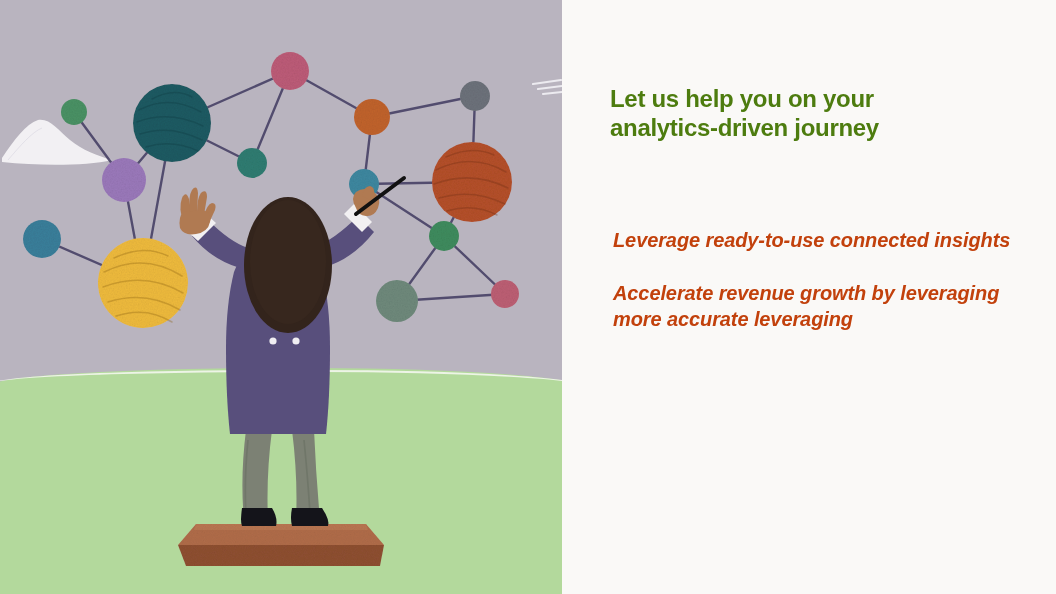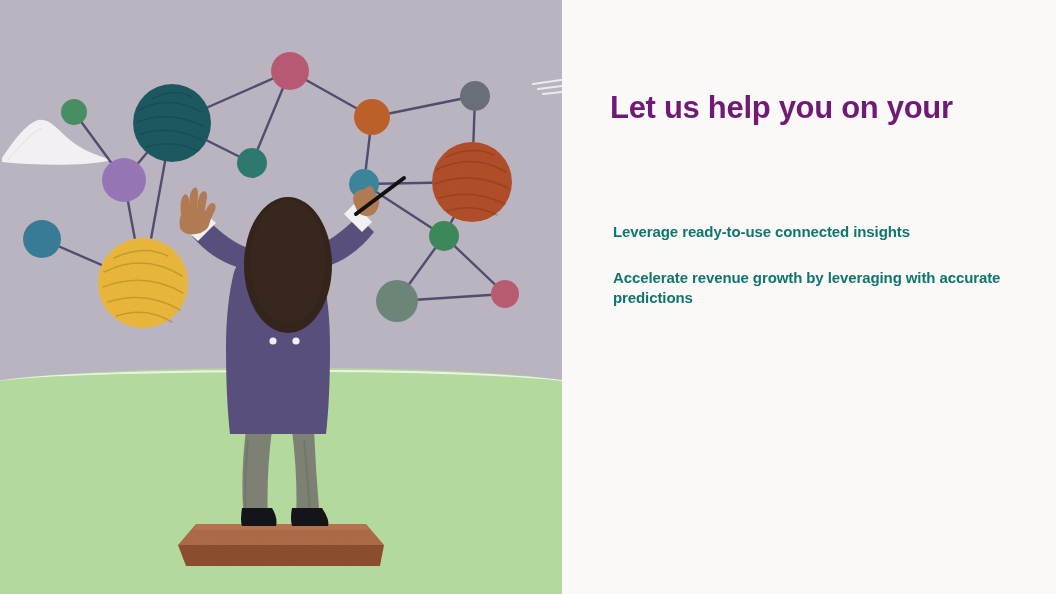--- a/index.html
+++ b/index.html
@@ -68,39 +68,40 @@
     top: 0;
     width: 494px;
     height: 594px;
     background: #faf9f7;
   }
   #title {
     position: absolute;
     left: 48px;
     top: 68px;
     width: 434px;
-    color: #701a75;
-    font-size: 31px;
+    color: #4d7c0f;
+    font-size: 24px;
     font-weight: bold;
     line-height: 1.22;
     letter-spacing: -0.3px;
   }
   #bullets {
     position: absolute;
     left: 51px;
     top: 207px;
     width: 410px;
   }
   .bullet {
-    color: #0f766e;
-    font-size: 15px;
+    color: #c2410c;
+    font-size: 20px;
     font-weight: bold;
     line-height: 1.33;
     letter-spacing: -0.1px;
     margin-bottom: 26px;
+    font-style: italic;
   }
   .bullet:last-child { margin-bottom: 0; }
 </style>
 </head>
 <body>
 
 <div id="slide">
 
   <div id="illustration">
 
@@ -252,20 +253,21 @@
         <circle cx="273" cy="341" r="3.6" fill="#f0eef2"></circle>
         <circle cx="296" cy="341" r="3.6" fill="#f0eef2"></circle>
       </g>
     </svg>
   </div>
 
   <div id="textpanel">
 
     <h1 id="title">
       <span>Let us help you on your</span><br>
+      <span>analytics-driven journey</span>
     </h1>
 
     <div id="bullets">
       <p class="bullet">Leverage ready-to-use connected insights</p>
-      <p class="bullet">Accelerate revenue growth by leveraging with accurate predictions</p>
+      <p class="bullet">Accelerate revenue growth by leveraging more accurate leveraging</p>
     </div>
   </div>
 </div>
 
 </body></html>

